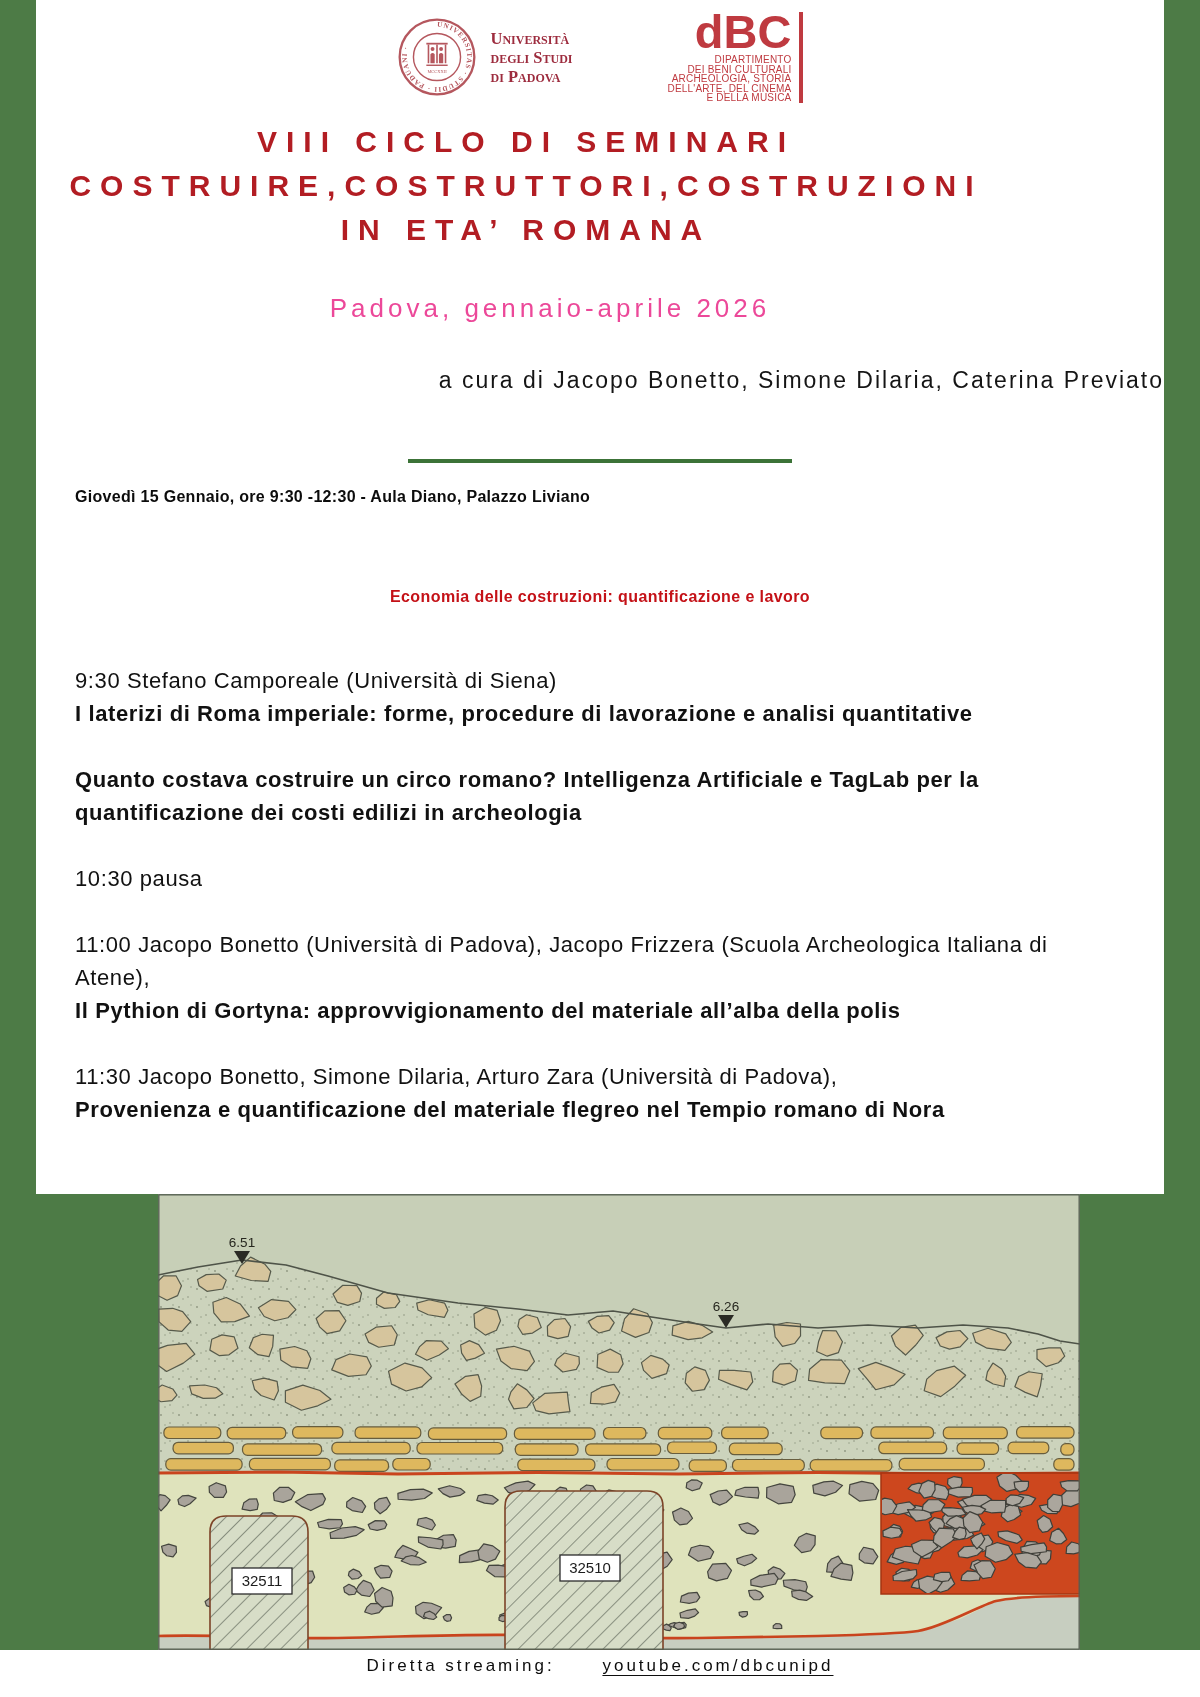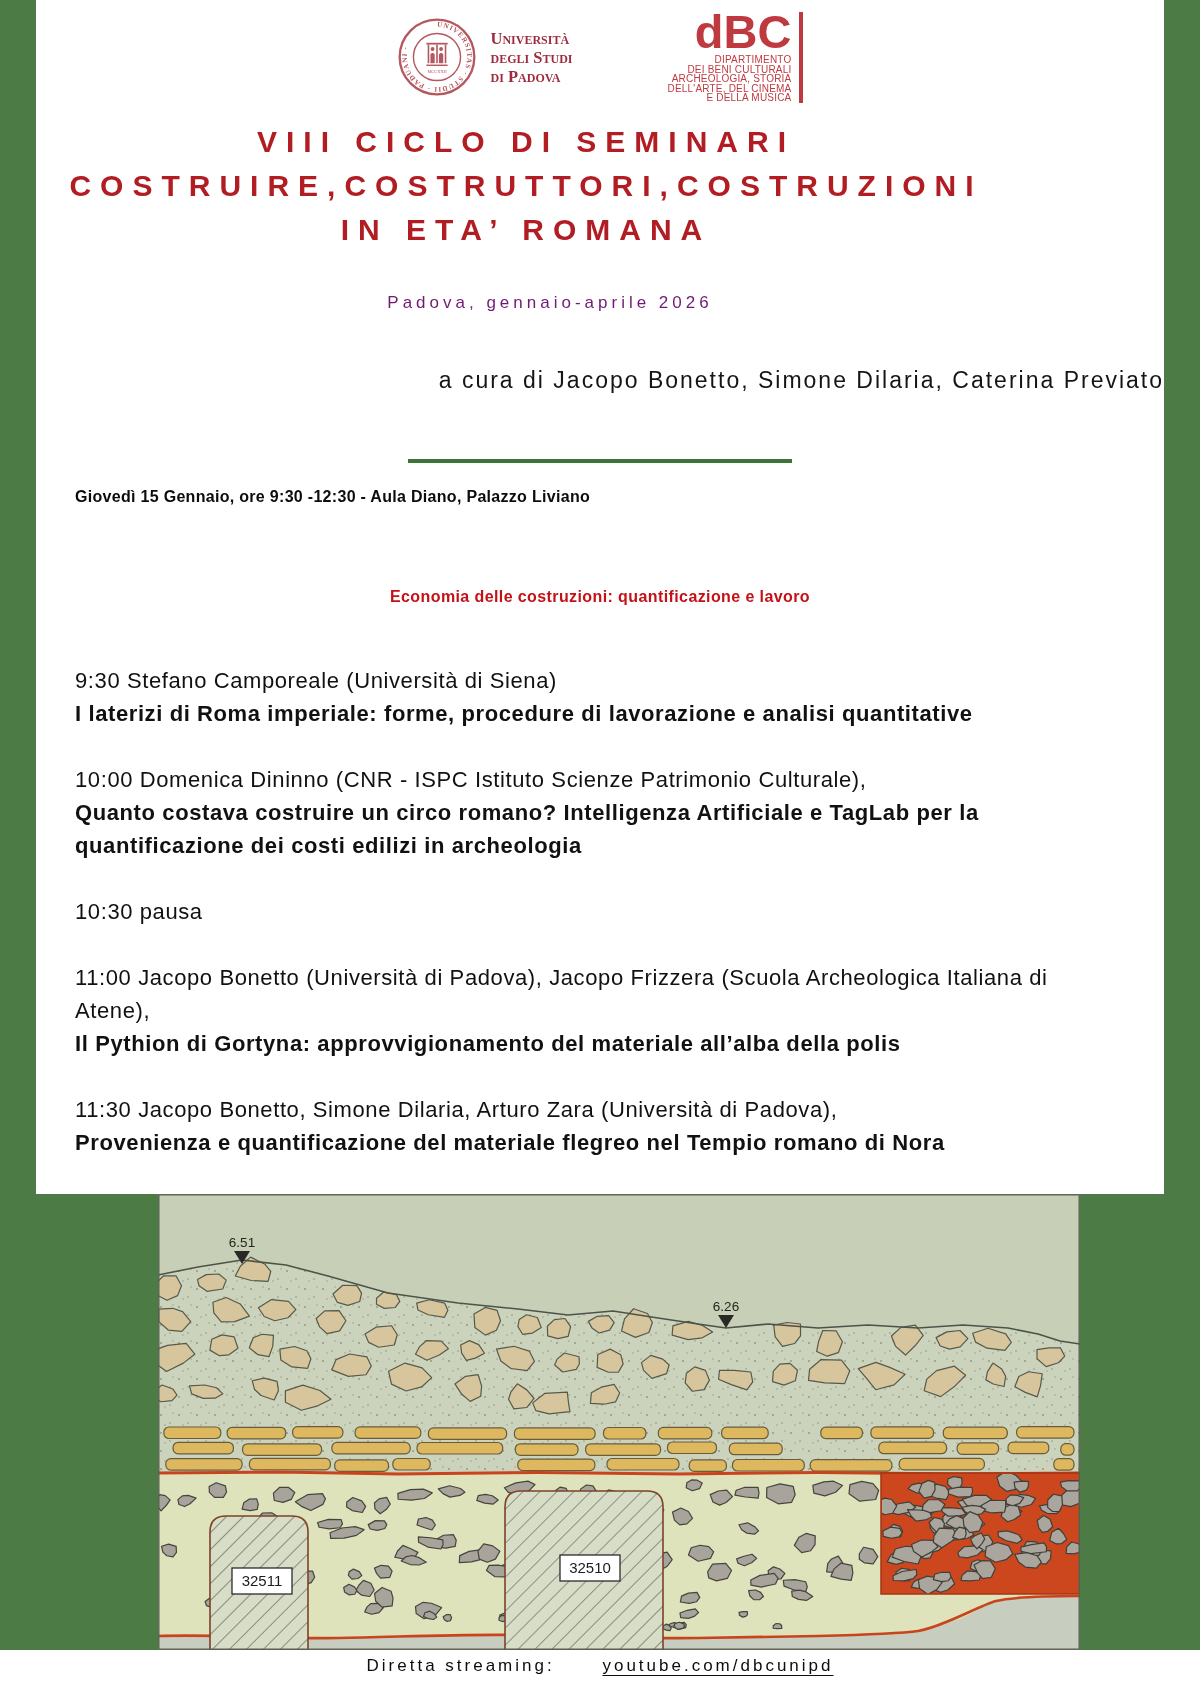--- a/index.html
+++ b/index.html
@@ -19,21 +19,21 @@
   .dbc{display:flex;align-items:stretch;}
   .dbc-col{display:flex;flex-direction:column;align-items:flex-end;}
   .dbc-mark{font-size:47px;font-weight:700;color:#bf3a40;line-height:40px;letter-spacing:0px;}
   .dbc-dept{margin-top:3px;font-size:10px;line-height:9.5px;color:#bf3a40;text-align:right;font-weight:500;letter-spacing:.2px;}
   .dbc-dept span{display:block;}
   .dbc-bar{width:4px;background:#bf3a40;margin-left:8px;}
 
   .title{position:absolute;top:120px;left:36px;width:980px;text-align:center;
     color:#b21d23;font-weight:700;font-size:30px;line-height:44px;letter-spacing:9px;}
   .subtitle{position:absolute;top:293px;left:36px;width:1028px;text-align:center;
-    font-size:17px;letter-spacing:4px;font-weight:500;color:#701a75;}
+    font-size:26px;letter-spacing:4px;font-weight:500;color:#ec4899;}
   .curators{position:absolute;top:367px;left:36px;width:1128px;text-align:right;
     font-size:23px;letter-spacing:2px;color:#151515;}
   .divider{position:absolute;top:459px;left:408px;width:384px;height:4px;background:#3c7338;}
   .session-heading{position:absolute;top:488px;left:75px;width:1060px;
     font-size:16px;font-weight:700;letter-spacing:.3px;color:#0c0c0c;}
   .theme{position:absolute;top:588px;left:36px;width:1128px;text-align:center;
     color:#c41117;font-weight:700;font-size:16px;letter-spacing:.4px;}
   .program{position:absolute;top:664px;left:75px;width:1015px;
     font-size:22px;line-height:33px;letter-spacing:.6px;color:#111;}
   .entry{margin-bottom:33px;}
@@ -105,21 +105,20 @@
 
 <div class="session-heading">Giovedì 15 Gennaio, ore 9:30 -12:30 - Aula Diano, Palazzo Liviano</div>
 <div class="theme">Economia delle costruzioni: quantificazione e lavoro</div>
 
 <div class="program">
   <div class="entry">
     <div class="speakers">9:30 Stefano Camporeale (Università di Siena)</div>
     <div class="talk">I laterizi di Roma imperiale: forme, procedure di lavorazione e analisi quantitative</div>
   </div>
   <div class="entry">
-    <div class="speakers">10:00 Domenica Dininno (CNR - ISPC Istituto Scienze Patrimonio Culturale),</div>
     <div class="talk">Quanto costava costruire un circo romano? Intelligenza Artificiale e TagLab per la quantificazione dei costi edilizi in archeologia</div>
   </div>
   <div class="entry">
     <div class="speakers">10:30 pausa</div>
 
   </div>
   <div class="entry">
     <div class="speakers">11:00 Jacopo Bonetto (Università di Padova), Jacopo Frizzera (Scuola Archeologica Italiana di Atene),</div>
     <div class="talk">Il Pythion di Gortyna: approvvigionamento del materiale all’alba della polis</div>
   </div>

